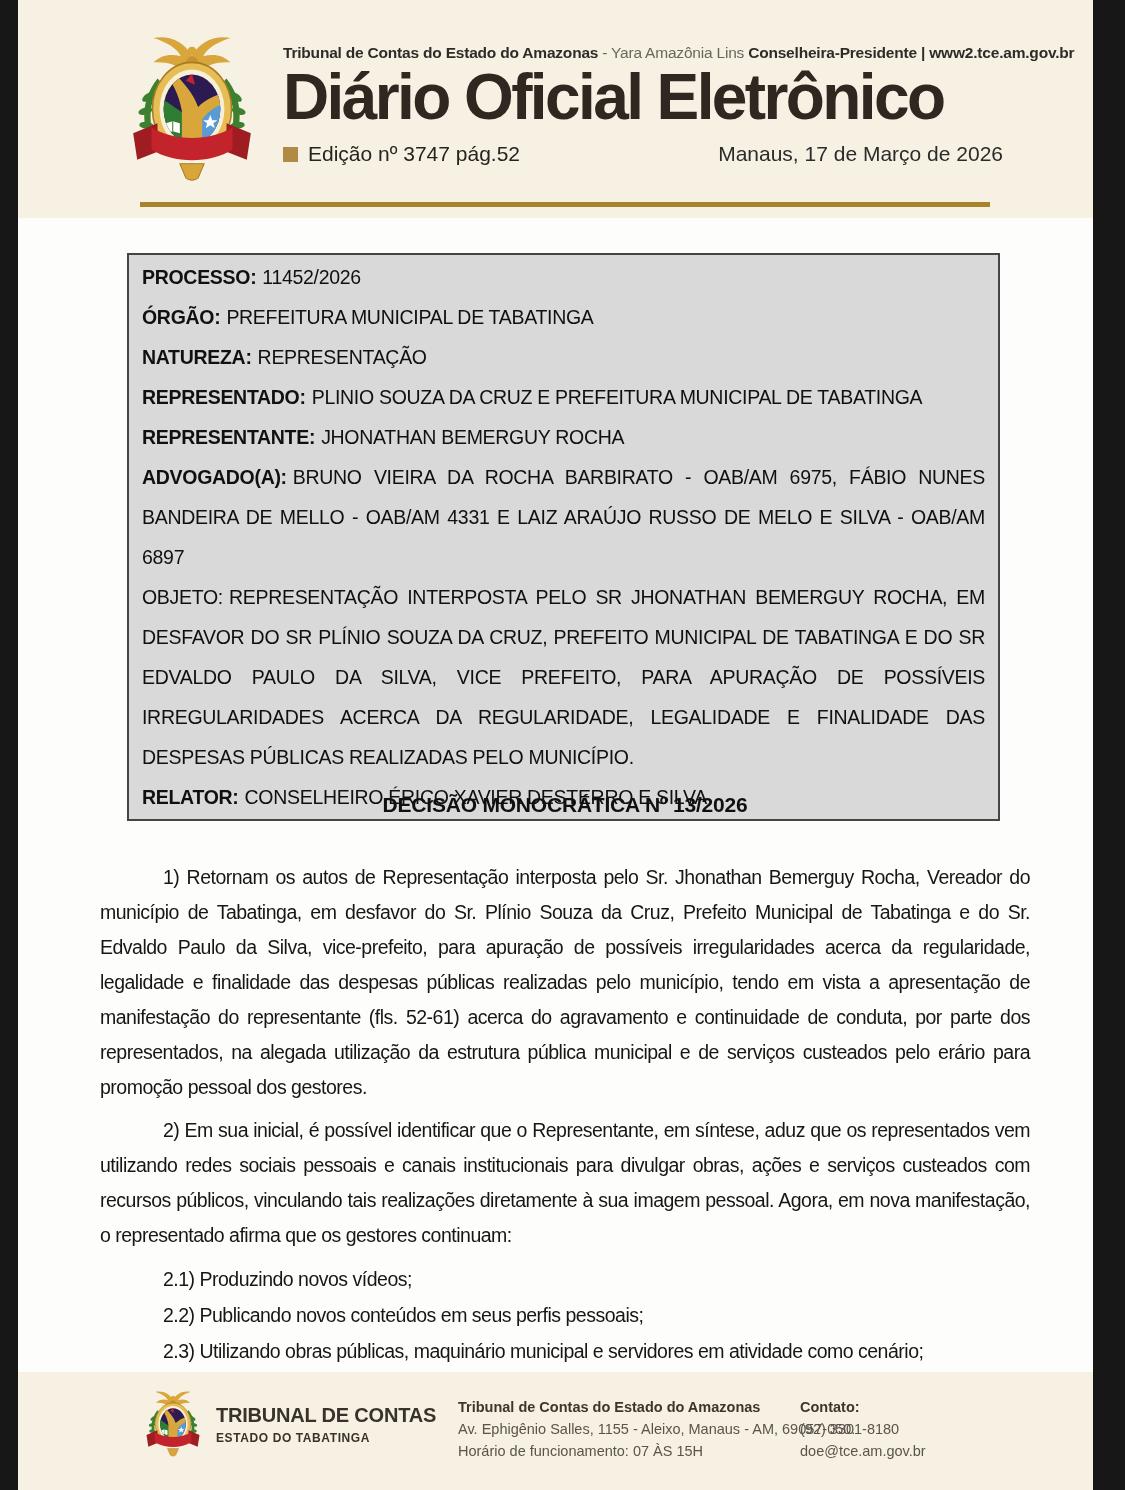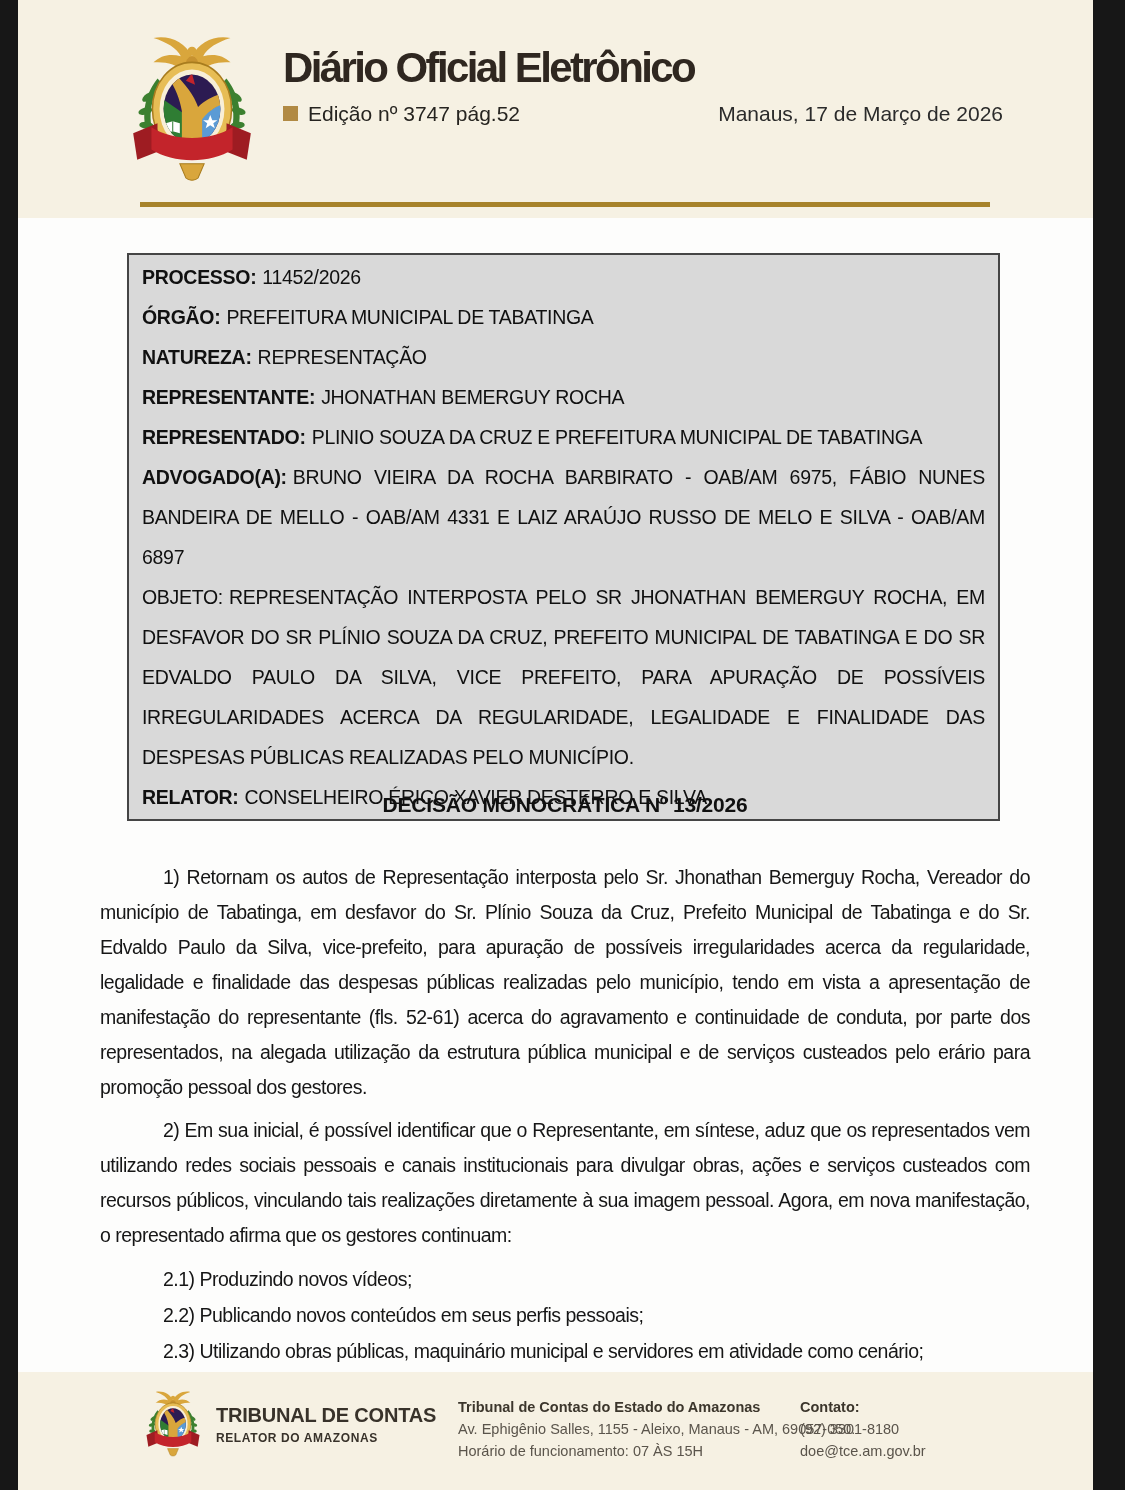--- a/index.html
+++ b/index.html
@@ -8,21 +8,21 @@
   .stage { position:relative; width:1125px; height:1490px; background:#171717; overflow:hidden; }
   .page  { position:absolute; left:18px; top:0; width:1075px; height:1490px; background:#fdfdfc; }
 
   
   .hd { position:absolute; left:0; top:0; width:100%; height:218px; background:#f6f1e3; }
   .logo-lg { position:absolute; left:103px; top:24px; width:142px; height:166px; }
   .hd-text { position:absolute; left:265px; top:44px; width:720px; }
   .meta { font-size:15.5px; letter-spacing:-0.2px; white-space:nowrap; color:#2e2c28; }
   .meta .b { font-weight:700; }
   .meta .r { font-weight:400; color:#6b675e; margin:0 4px; }
-  .title { margin-top:3px; font-size:42px; font-weight:700; letter-spacing:-2.6px;
+  .title { margin-top:3px; font-size:64px; font-weight:700; letter-spacing:-2.6px;
            color:#2f2720; line-height:1.02; white-space:nowrap; }
   .ed-row { display:flex; justify-content:space-between; align-items:flex-start; margin-top:12px;
             font-size:21px; color:#262420; }
   .ed-left { display:flex; align-items:center; }
   .sq { display:inline-block; width:15px; height:15px; background:#b18a44; margin-right:10px; }
   .date { font-size:21px; color:#2b2b2b; }
   .gold-rule { position:absolute; left:122px; top:202px; width:850px; height:5px; background:#a7832b; }
 
   
   .pbox { position:absolute; left:109px; top:253px; width:873px; min-height:487px;
@@ -98,20 +98,23 @@
 
           <path d="M12 106 L36 96 L36 124 L16 132 Z" fill="#9e1c22"></path>
           <path d="M128 106 L104 96 L104 124 L124 132 Z" fill="#9e1c22"></path>
           <path d="M30 100 C52 114 88 114 110 100 L110 122 C88 136 52 136 30 122 Z" fill="#c3242b"></path>
 
           <path d="M58 136 L82 136 L76 150 C73 153 67 153 64 150 Z" fill="#d9a63c" stroke="#a87c1e" stroke-width="1"></path>
         </g>
       </svg>
 
       <div class="hd-text">
+        <div class="meta">
+          <span class="b">Tribunal de Contas do Estado do Amazonas</span><span class="r">- Yara Amazônia Lins</span><span class="b">Conselheira-Presidente | www2.tce.am.gov.br</span>
+        </div>
         <div class="title">Diário Oficial Eletrônico</div>
         <div class="ed-row">
           <div class="ed-left">
             <span class="sq"></span>
             <span>Edição nº 3747 pág.52</span>
           </div>
           <div class="date">Manaus, 17 de Março de 2026</div>
         </div>
       </div>
       <div class="gold-rule"></div>
@@ -121,24 +124,24 @@
       <div class="row">
         <span class="lbl">PROCESSO:</span><span>11452/2026</span>
       </div>
       <div class="row">
         <span class="lbl">ÓRGÃO:</span><span>PREFEITURA MUNICIPAL DE TABATINGA</span>
       </div>
       <div class="row">
         <span class="lbl">NATUREZA:</span><span>REPRESENTAÇÃO</span>
       </div>
       <div class="row">
-        <span class="lbl">REPRESENTANTE:</span><span>JHONATHAN BEMERGUY ROCHA</span>
+        <span class="lbl">REPRESENTADO:</span><span>PLINIO SOUZA DA CRUZ E PREFEITURA MUNICIPAL DE TABATINGA</span>
       </div>
       <div class="row">
-        <span class="lbl">REPRESENTADO:</span><span>PLINIO SOUZA DA CRUZ E PREFEITURA MUNICIPAL DE TABATINGA</span>
+        <span class="lbl">REPRESENTANTE:</span><span>JHONATHAN BEMERGUY ROCHA</span>
       </div>
       <div class="row">
         <span class="lbl">ADVOGADO(A):</span><span>BRUNO VIEIRA DA ROCHA BARBIRATO - OAB/AM 6975, FÁBIO NUNES BANDEIRA DE MELLO - OAB/AM 4331 E LAIZ ARAÚJO RUSSO DE MELO E SILVA - OAB/AM 6897</span>
       </div>
       <div class="row">
         <span class="lbl n">OBJETO:</span><span>REPRESENTAÇÃO INTERPOSTA PELO SR JHONATHAN BEMERGUY ROCHA, EM DESFAVOR DO SR PLÍNIO SOUZA DA CRUZ, PREFEITO MUNICIPAL DE TABATINGA E DO SR EDVALDO PAULO DA SILVA, VICE PREFEITO, PARA APURAÇÃO DE POSSÍVEIS IRREGULARIDADES ACERCA DA REGULARIDADE, LEGALIDADE E FINALIDADE DAS DESPESAS PÚBLICAS REALIZADAS PELO MUNICÍPIO.</span>
       </div>
       <div class="row">
         <span class="lbl">RELATOR:</span><span>CONSELHEIRO ÉRICO XAVIER DESTERRO E SILVA</span>
       </div>
@@ -154,21 +157,21 @@
       <p class="item">2.3) Utilizando obras públicas, maquinário municipal e servidores em atividade como cenário;</p>
       <p class="item">2.4) Empregando narrativa personalista de apropriação da ação estatal.</p>
     </div>
 
     <footer class="ft">
       <svg class="logo-sm" viewBox="0 0 140 160" aria-hidden="true">
         <use href="#coat"></use>
       </svg>
       <div class="brand">
         <div class="brand-main">TRIBUNAL DE CONTAS</div>
-        <div class="brand-sub">RELATOR DO AMAZONAS</div>
+        <div class="brand-sub">ESTADO DO TABATINGA</div>
       </div>
       <div class="ft-col c1">
         <div class="ft-b">Tribunal de Contas do Estado do Amazonas</div>
         <div>Av. Ephigênio Salles, 1155 - Aleixo, Manaus - AM, 69057-050.</div>
         <div>Horário de funcionamento: 07 ÀS 15H</div>
       </div>
       <div class="ft-col c2">
         <div class="ft-b">Contato:</div>
         <div>(92) 3301-8180</div>
         <div>doe@tce.am.gov.br</div>

